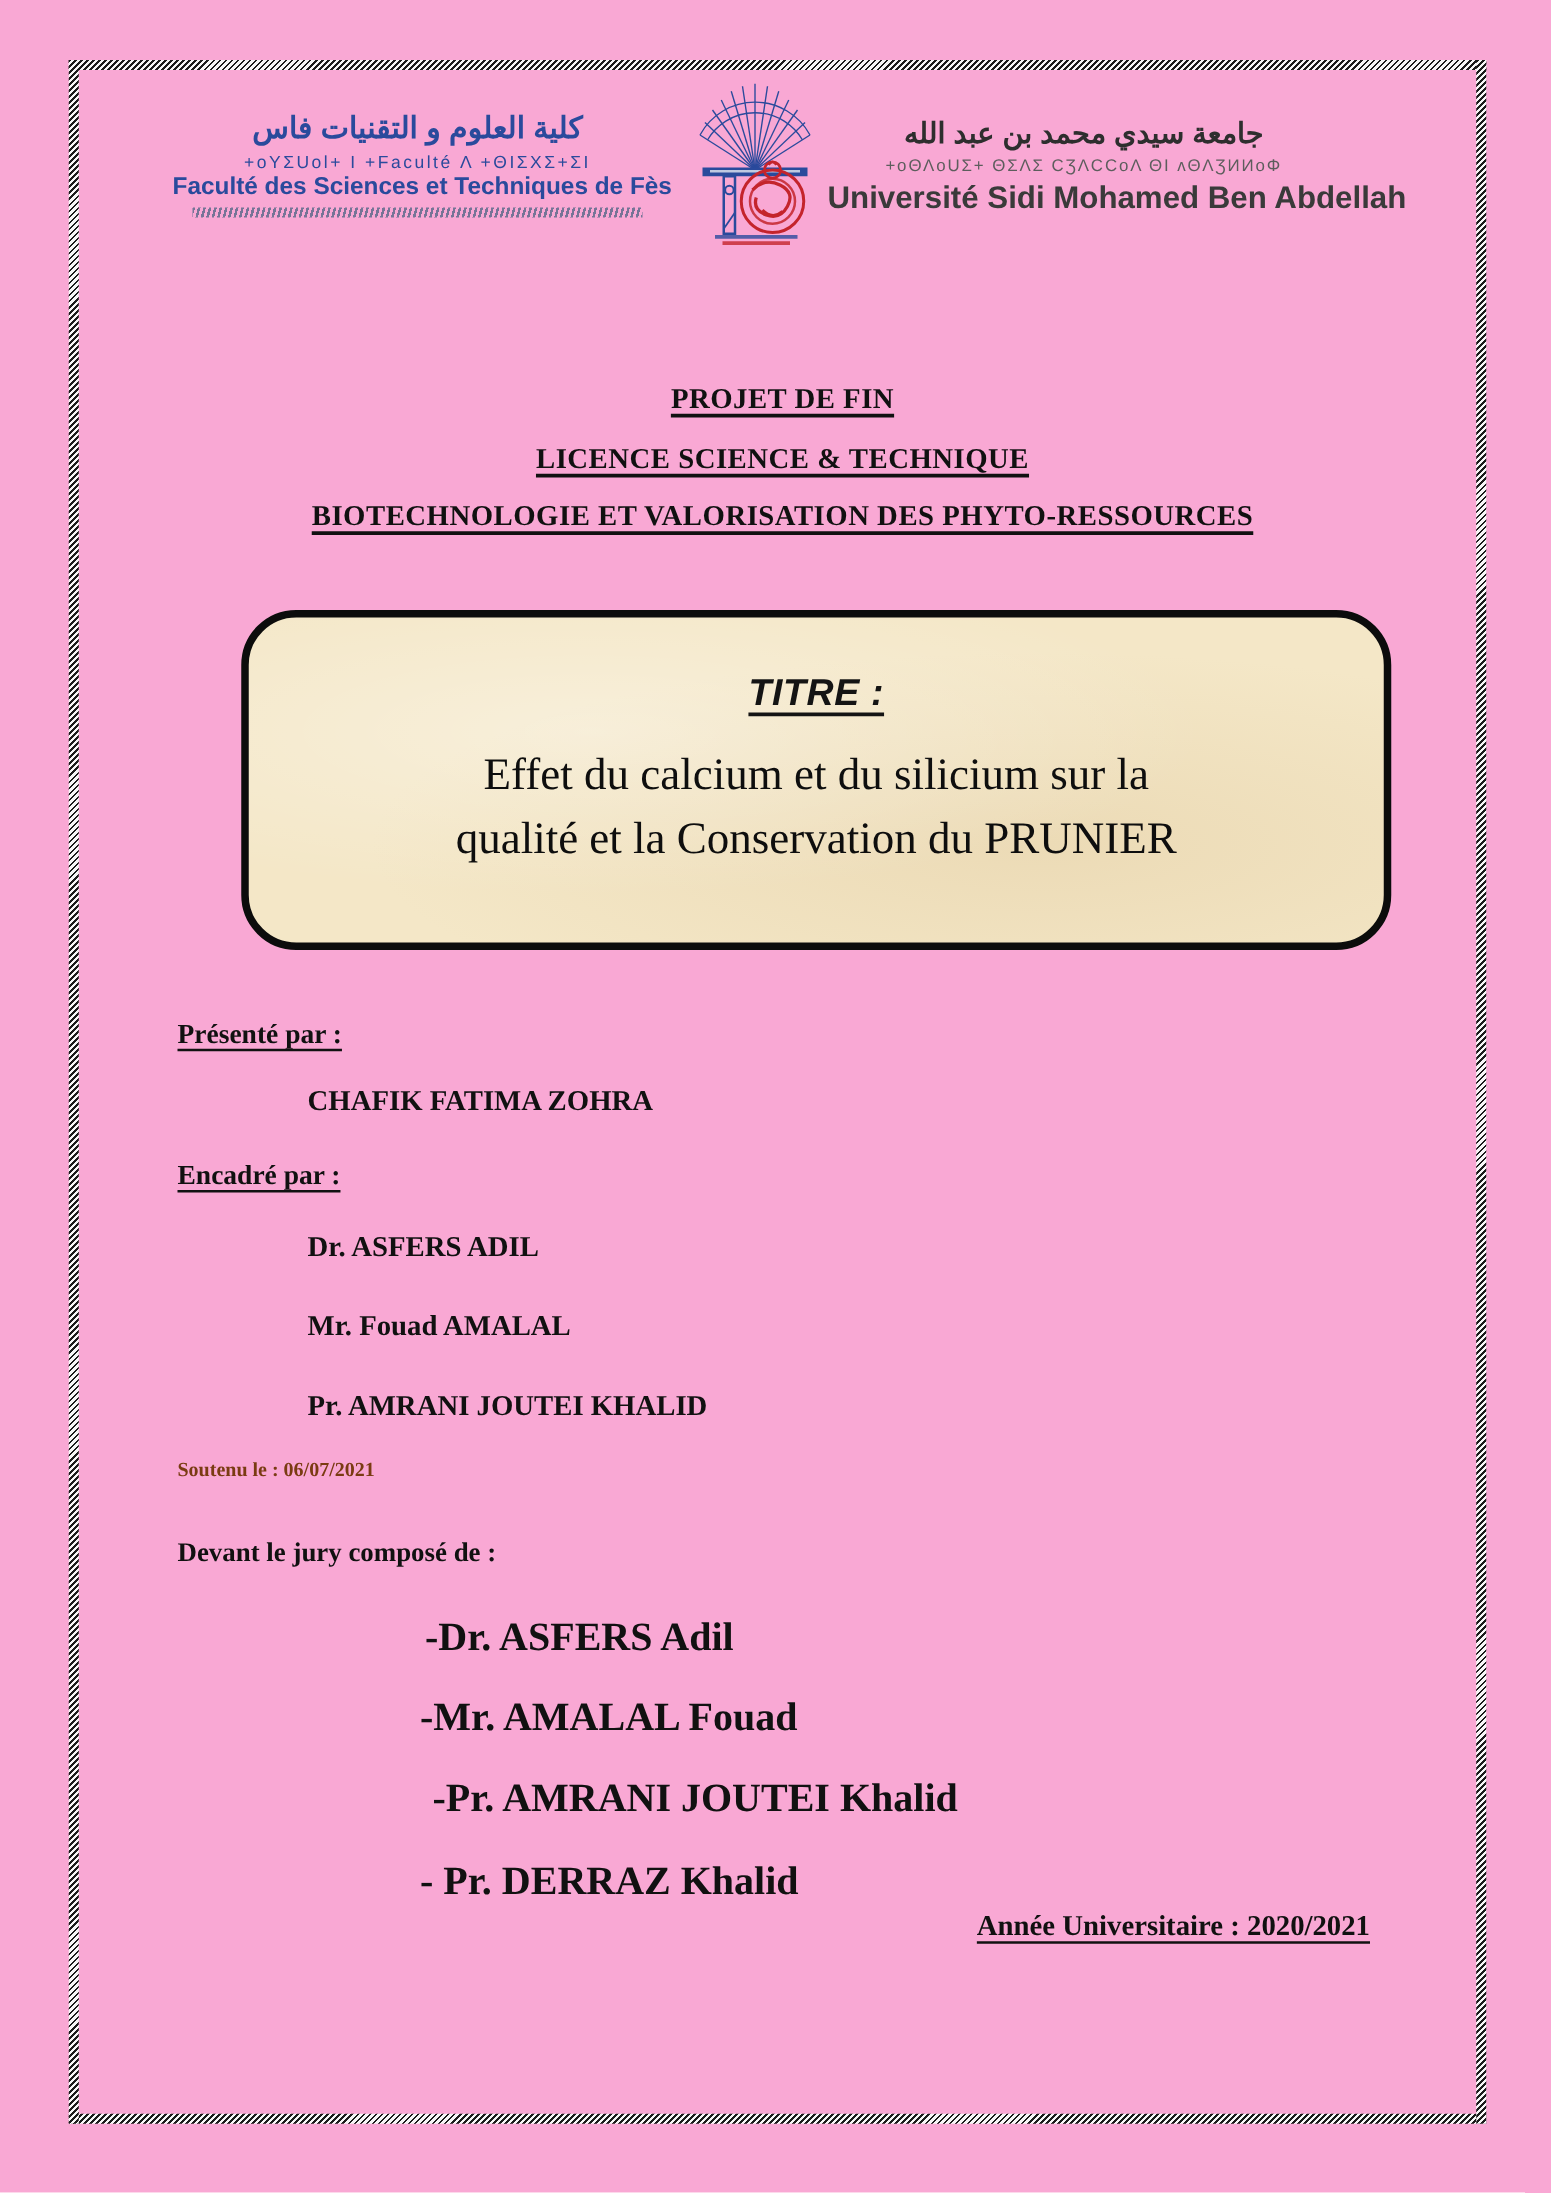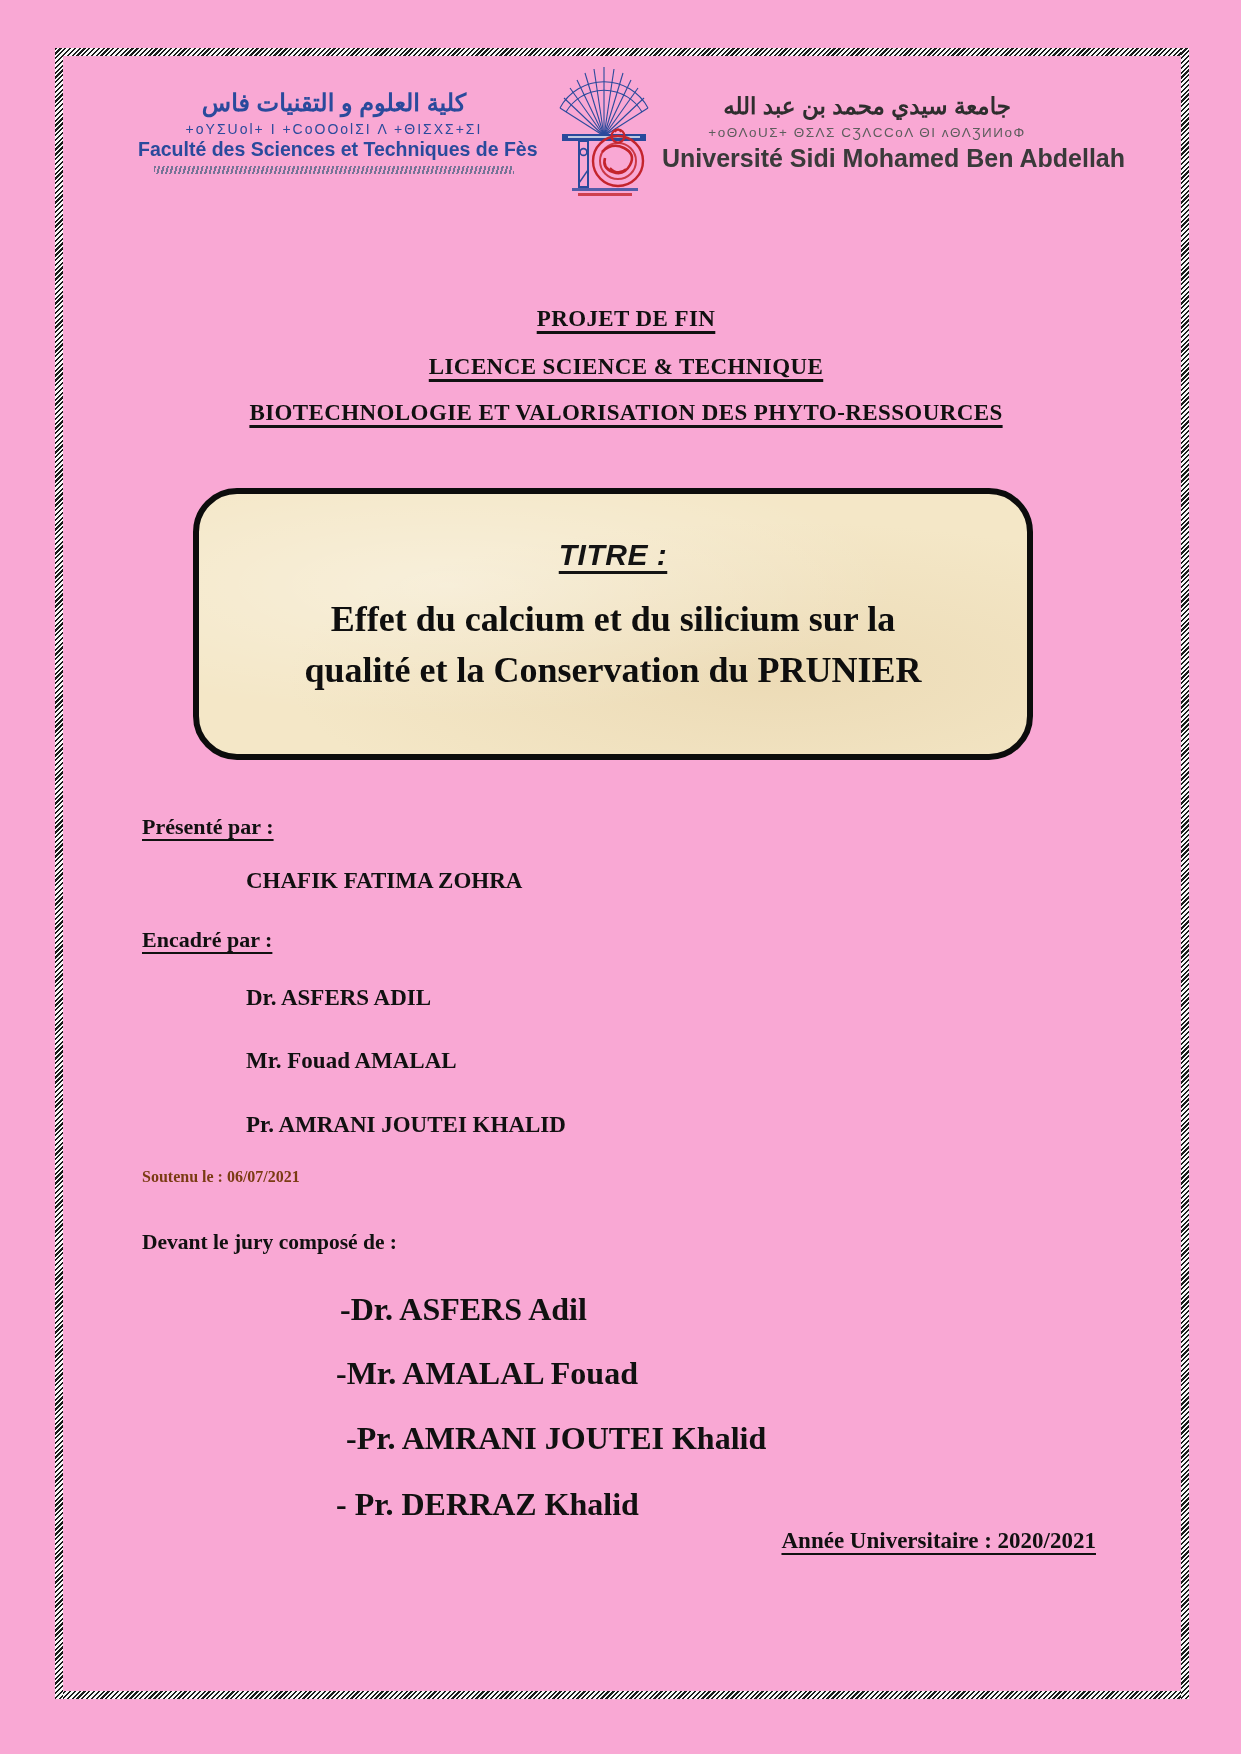--- a/index.html
+++ b/index.html
@@ -36,35 +36,35 @@
   
   .headings{position:absolute;left:80px;top:0;width:1092px;text-align:center;}
   .heading{position:absolute;left:0;width:100%;font-weight:bold;font-size:23px;letter-spacing:.4px;
            text-decoration:underline;text-decoration-thickness:2.6px;text-underline-offset:5px;}
   .h1{top:306px;}
   .h2{top:354px;}
   .h3{top:400px;}
 
   
   .titlebox{
-    position:absolute;left:193px;top:488px;width:840px;height:272px;
+    position:absolute;left:193px;top:488px;width:920px;height:272px;
     box-sizing:border-box;border:6px solid #0c0c0c;border-radius:44px;
     background:
       radial-gradient(ellipse at 30% 35%, rgba(255,255,255,.35), transparent 55%),
       radial-gradient(ellipse at 70% 70%, rgba(221,196,150,.35), transparent 60%),
       #f4e7c7;
     text-align:center;
   }
   .titre-label{
     margin-top:44px;display:inline-block;
     font-family:"Liberation Sans",sans-serif;font-style:italic;font-weight:bold;font-size:30px;
     text-decoration:underline;text-decoration-thickness:2.5px;text-underline-offset:6px;
     letter-spacing:.5px;color:#141414;
   }
-  .box-title{font-weight:bold;font-size:36px;line-height:51px;margin-top:22px;color:#0e0e0e;}
+  .box-title{font-weight:normal;font-size:36px;line-height:51px;margin-top:22px;color:#0e0e0e;}
 
   
   .line{position:absolute;white-space:nowrap;}
   .lbl{font-weight:bold;font-size:22px;text-decoration:underline;text-decoration-thickness:2.2px;text-underline-offset:5px;}
   .name{font-weight:bold;font-size:23px;}
   .jury-name{font-weight:bold;font-size:32px;}
   .soutenu{font-weight:bold;font-size:16px;color:#7a3b12;}
   .devant{font-weight:bold;font-size:21.5px;}
   .annee{font-weight:bold;font-size:23px;text-decoration:underline;text-decoration-thickness:2.4px;text-underline-offset:5px;}
 </style>
@@ -75,21 +75,21 @@
 
   <div class="frame">
     <div class="edge e-top"></div>
     <div class="edge e-bottom"></div>
     <div class="edge e-left"></div>
     <div class="edge e-right"></div>
   </div>
 
   <div class="hdr-left">
     <div class="ar" dir="rtl">كلية العلوم و التقنيات فاس</div>
-    <div class="tif">+oYΣUol+   I   +CoOOolΣI   Λ   +ΘIΣXΣ+ΣI</div>
+    <div class="tif">+oYΣUol+   I   +Faculté   Λ   +ΘIΣXΣ+ΣI</div>
     <div class="fr">Faculté des Sciences et Techniques de Fès</div>
     <div class="dashline"></div>
   </div>
 
   <svg class="logo" viewBox="0 0 112 138">
 
     <g stroke="#2a4a9c" stroke-width="1.1" fill="none">
       <path d="M56 76 L12 48"></path>
         <path d="M56 76 L16 38"></path>
         <path d="M56 76 L22 28"></path>

